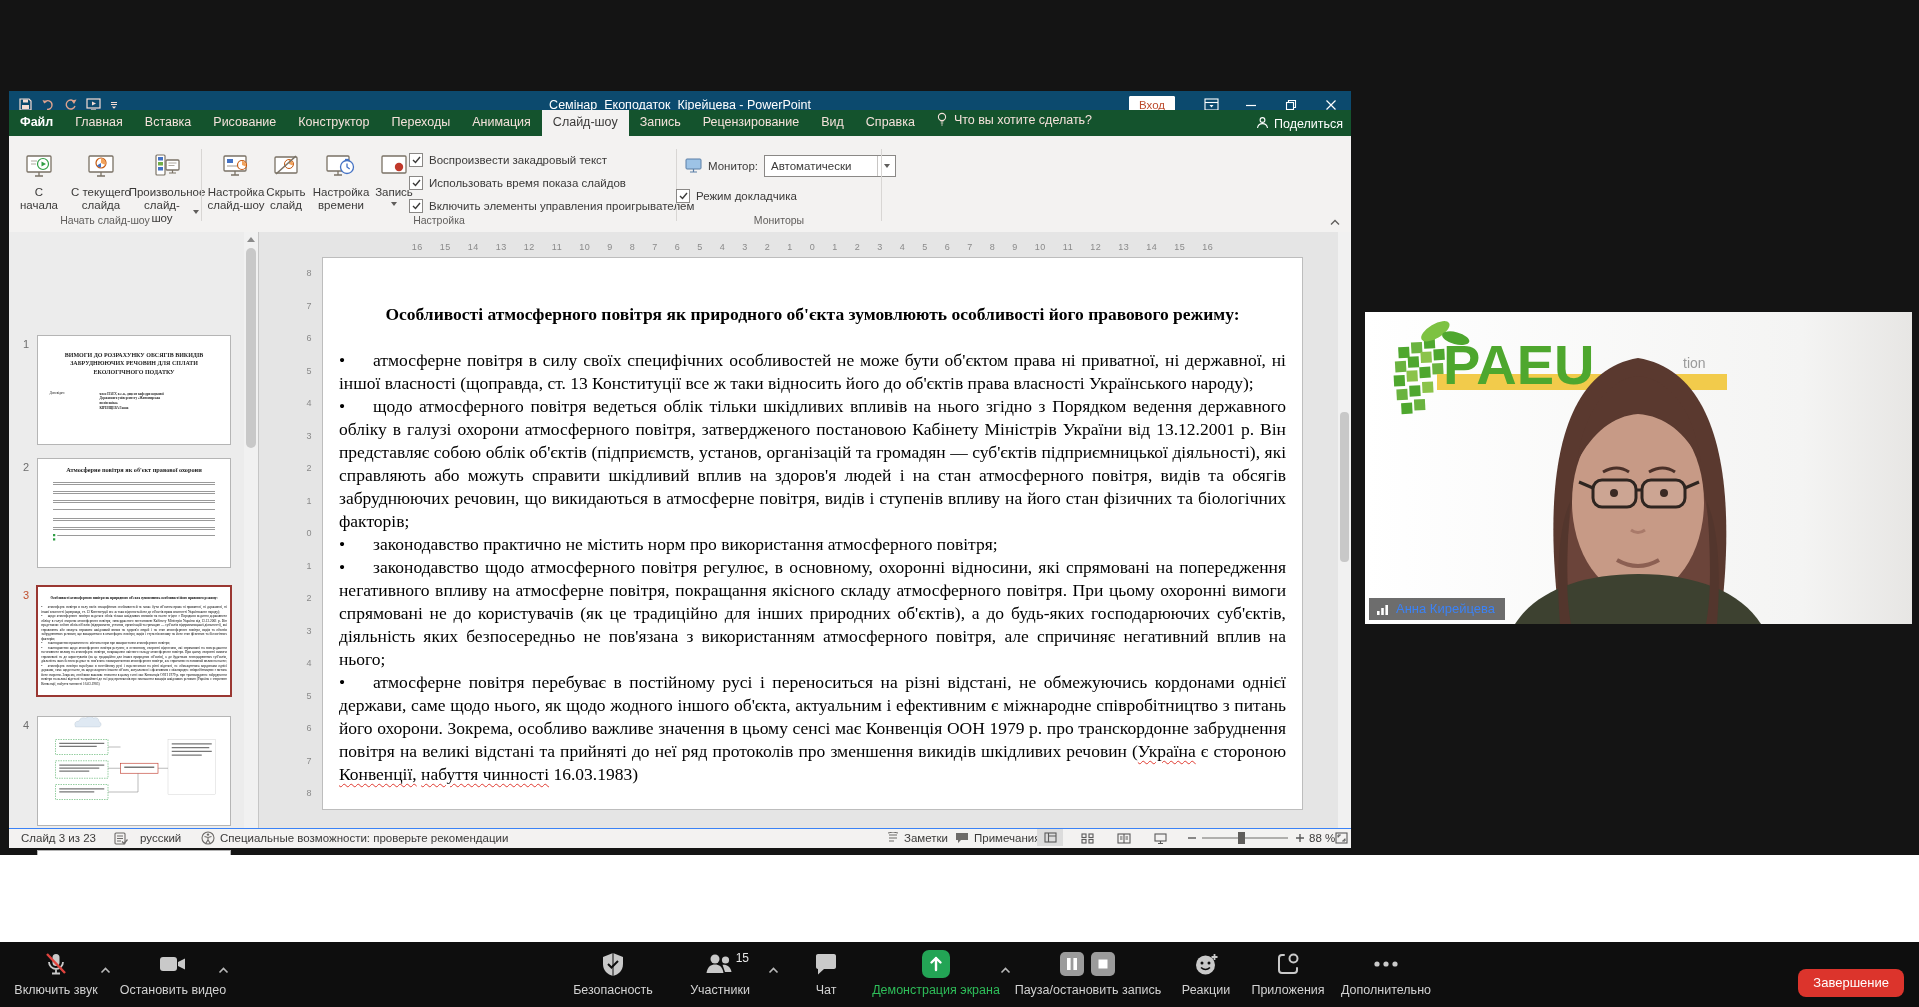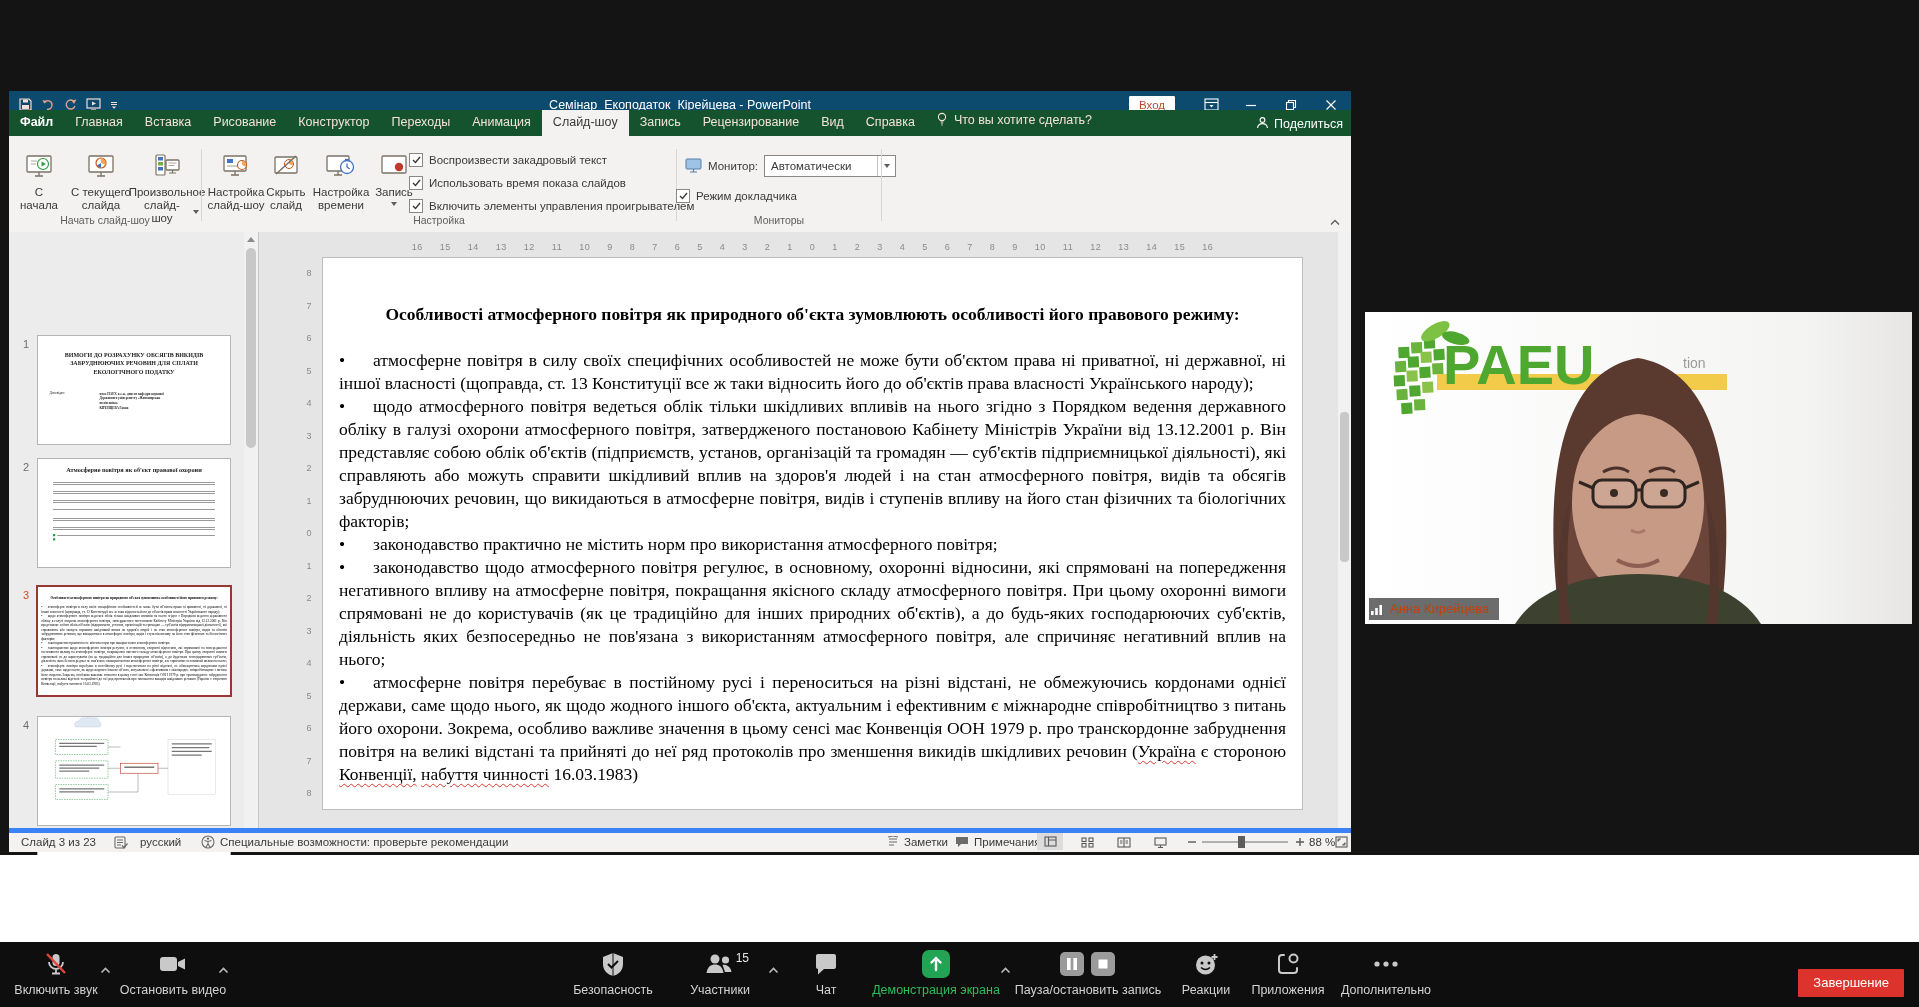--- a/index.html
+++ b/index.html
@@ -46,35 +46,35 @@
   .ruler-v{position:absolute;left:292px;top:25px;width:16px;color:#8a8a8a;font-size:9px;line-height:32.5px;text-align:center;white-space:pre-line}
   .slide-paper{background:#fff;font-family:"Liberation Serif",serif;color:#000}
   #mainslide{position:absolute;left:313px;top:25px;width:981px;height:553px;border:1px solid #bdbdbd;box-sizing:border-box}
   .sl-inner{padding:46px 16px 0 16px}
   .sl-title{font-weight:bold;font-size:17.5px;text-align:center;margin-bottom:24px}
   .sl-p{font-size:17.5px;line-height:23px;text-align:justify;margin:0}
   .bm{display:inline-block;width:34px}
   .wavy{text-decoration:underline;text-decoration-style:wavy;text-decoration-color:#e03a30;text-decoration-thickness:1px;text-underline-offset:3px}
   .placeholder-lines{background:repeating-linear-gradient(#fff 0 3px,#9a9a9a 3px 4.5px,#fff 4.5px 9px)}
   
-  .statusbar{left:0;top:737px;width:100%;height:19px;background:#f3f2f1;border-top:5px solid #3b82f6;font-size:11.5px;color:#3b3a39}
+  .statusbar{left:0;top:737px;width:100%;height:19px;background:#f3f2f1;border-top:1px solid #3b82f6;font-size:11.5px;color:#3b3a39}
   .sb{position:absolute;top:0;height:18px;display:flex;align-items:center;gap:5px;white-space:nowrap}
   
   #webcam{left:1365px;top:312px;width:547px;height:312px;background:#fbfbfb;overflow:hidden}
-  .nametag{position:absolute;left:4px;bottom:4px;background:rgba(20,20,20,.62);color:#c2410c;font-size:13px;
-    display:flex;align-items:center;gap:6px;padding:3px 10px 4px 1px}
+  .nametag{position:absolute;left:4px;bottom:4px;background:rgba(20,20,20,.62);color:#3b82f6;font-size:13px;
+    display:flex;align-items:center;gap:6px;padding:3px 10px 4px 7px}
   
   #whiteband{left:0;top:855px;width:1919px;height:87px;background:#ffffff}
   #ztoolbar{left:0;top:942px;width:1919px;height:65px;background:#0e0e0e}
   .zitem{position:absolute;top:7px;display:flex;flex-direction:column;align-items:center;color:#d2d2d2;font-size:12.5px}
   .zitem .zic{height:30px;display:flex;align-items:center;justify-content:center;margin-bottom:4px}
   .zlabel{white-space:nowrap}
   .green-label{color:#2ebd59}
   .zchev{position:absolute;top:18px;color:#b9b9b9}
-  .endbtn{position:absolute;right:15px;top:27px;background:#dc342c;color:#fff;font-size:13px;border-radius:1px;padding:6px 15px 7px}
+  .endbtn{position:absolute;right:15px;top:27px;background:#dc342c;color:#fff;font-size:13px;border-radius:8px;padding:6px 15px 7px}
 </style>
 </head>
 <body>
 
 <div id="ppt" class="abs">
 
   <div class="titlebar abs">
     <div class="qat">
       <span>
           <svg width="13" height="13" viewBox="0 0 13 13">

